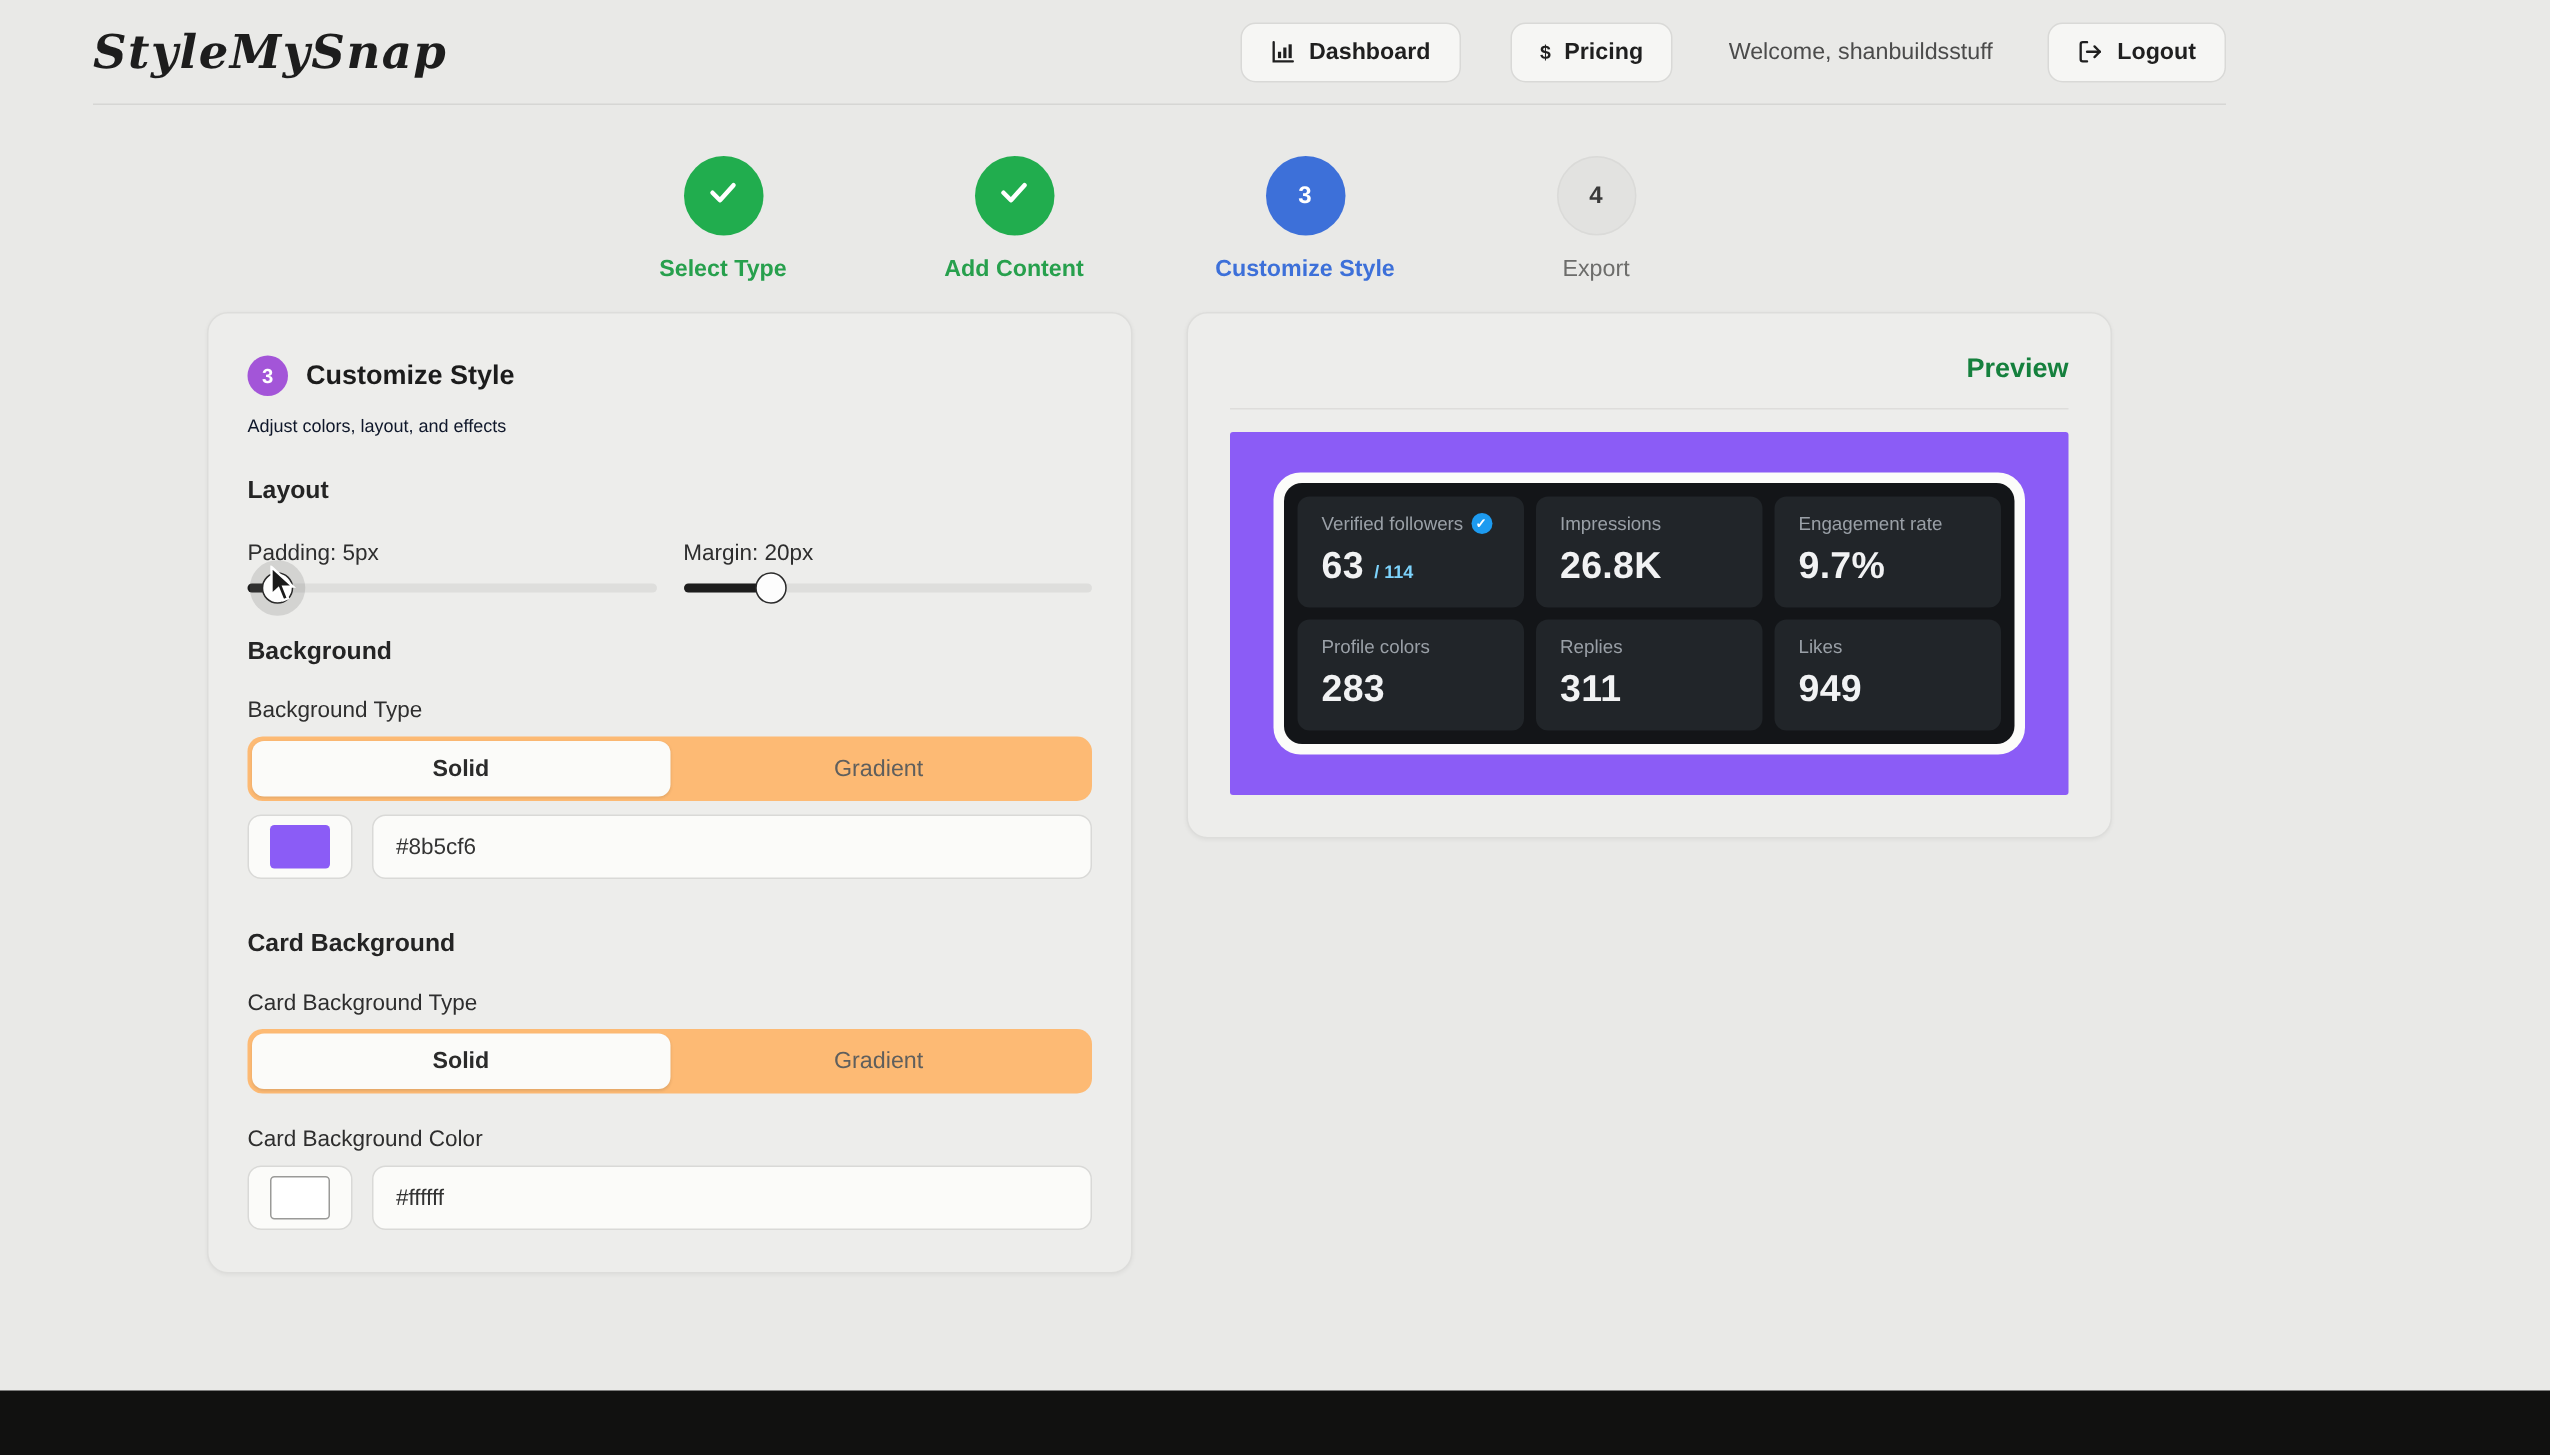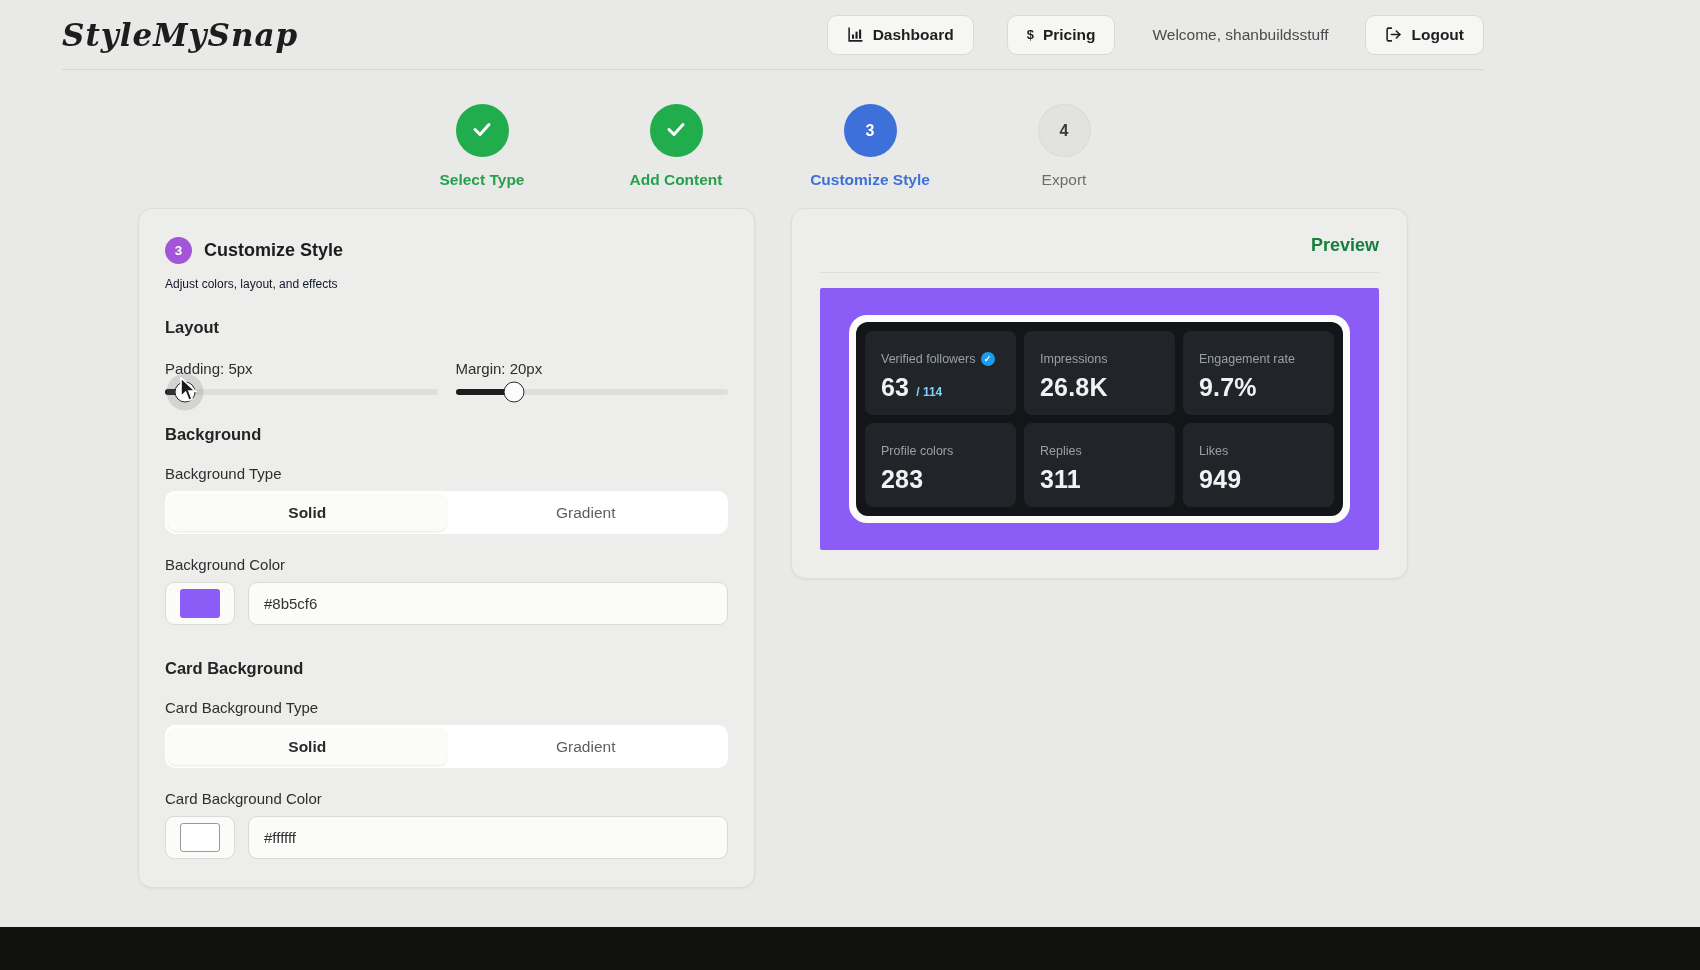--- a/index.html
+++ b/index.html
@@ -86,21 +86,21 @@
     position:absolute; top:50%; width:21px; height:21px; border-radius:50%;
     background:#fdfdfd; border:1.5px solid #2a2a2a; transform:translate(-50%,-50%);
     cursor:pointer;
   }
   .thumb-focus { box-shadow:0 0 0 8px rgba(120,120,120,0.22); }
   .cursor-arrow { position:absolute; left:14px; top:17px; pointer-events:none; }
 
   .bg-heading { margin-top:30px; }
   .type-label { margin-top:21px; }
   .seg-toggle {
-    margin-top:9px; height:43px; background:#ffffff; border-radius:10px;
+    margin-top:9px; height:43px; background:#fdba74; border-radius:10px;
     display:flex; padding:3px;
   }
   .seg {
     flex:1; display:flex; align-items:center; justify-content:center;
     font-size:15.5px; color:#5f5f5d; border-radius:8px; cursor:pointer;
   }
   .seg.active {
     background:#fbfbf9; color:#2b2b2b; font-weight:600;
     box-shadow:0 1px 2px rgba(0,0,0,0.10);
   }
@@ -118,21 +118,21 @@
   }
   .card-bg-heading { margin-top:34px; }
 
   
   .preview-title { font-size:18px; font-weight:700; color:#15803d;text-align:right; }
   .preview-divider { margin-top:16px; border-top:1px solid #dedddb; }
   .preview-canvas { margin-top:15px; border-radius:2px; padding:27px 29px; }
   .stat-frame { background:#fcfcfa; border-radius:18px; padding:7px; }
   .stat-card { background:#131518; border-radius:12px; padding:9px; }
   .stat-grid { display:grid; grid-template-columns:repeat(3,1fr); gap:8px; }
-  .stat-tile { background:#212529; border-radius:8px; padding:21px 16px 13px; }
+  .stat-tile { background:#212529; border-radius:8px; padding:11px 16px 13px; }
   .stat-label { font-size:12.5px; color:#9aa0a7; display:flex; align-items:center; gap:5px; }
   .stat-value-row { margin-top:7px; display:flex; align-items:baseline; gap:7px; }
   .stat-value { font-size:25px; font-weight:800; color:#f1f2f3; letter-spacing:0.2px; }
   .stat-suffix { font-size:12px; font-weight:600; color:#7dd3fc; }
   .verified-badge {
     width:14px; height:14px; border-radius:50%; background:#1d9bf0;
     color:#fff; font-size:9px; font-weight:700;
     display:inline-flex; align-items:center; justify-content:center; flex:0 0 auto;
   }
 
@@ -243,21 +243,20 @@
       </div>
 
       <div class="sec-heading bg-heading">Background</div>
 
       <div class="field-label type-label">Background Type</div>
       <div class="seg-toggle">
         <div class="seg active">Solid</div>
         <div class="seg">Gradient</div>
       </div>
 
-      <div class="field-label color-label">Background Color</div>
       <div class="color-row">
         <div class="swatch-box">
           <div class="swatch" style="background:#8b5cf6;"></div>
         </div>
         <input class="color-input" type="text" value="#8b5cf6" style="">
       </div>
 
       <div class="sec-heading card-bg-heading">Card Background</div>
 
       <div class="field-label type-label">Card Background Type</div>

